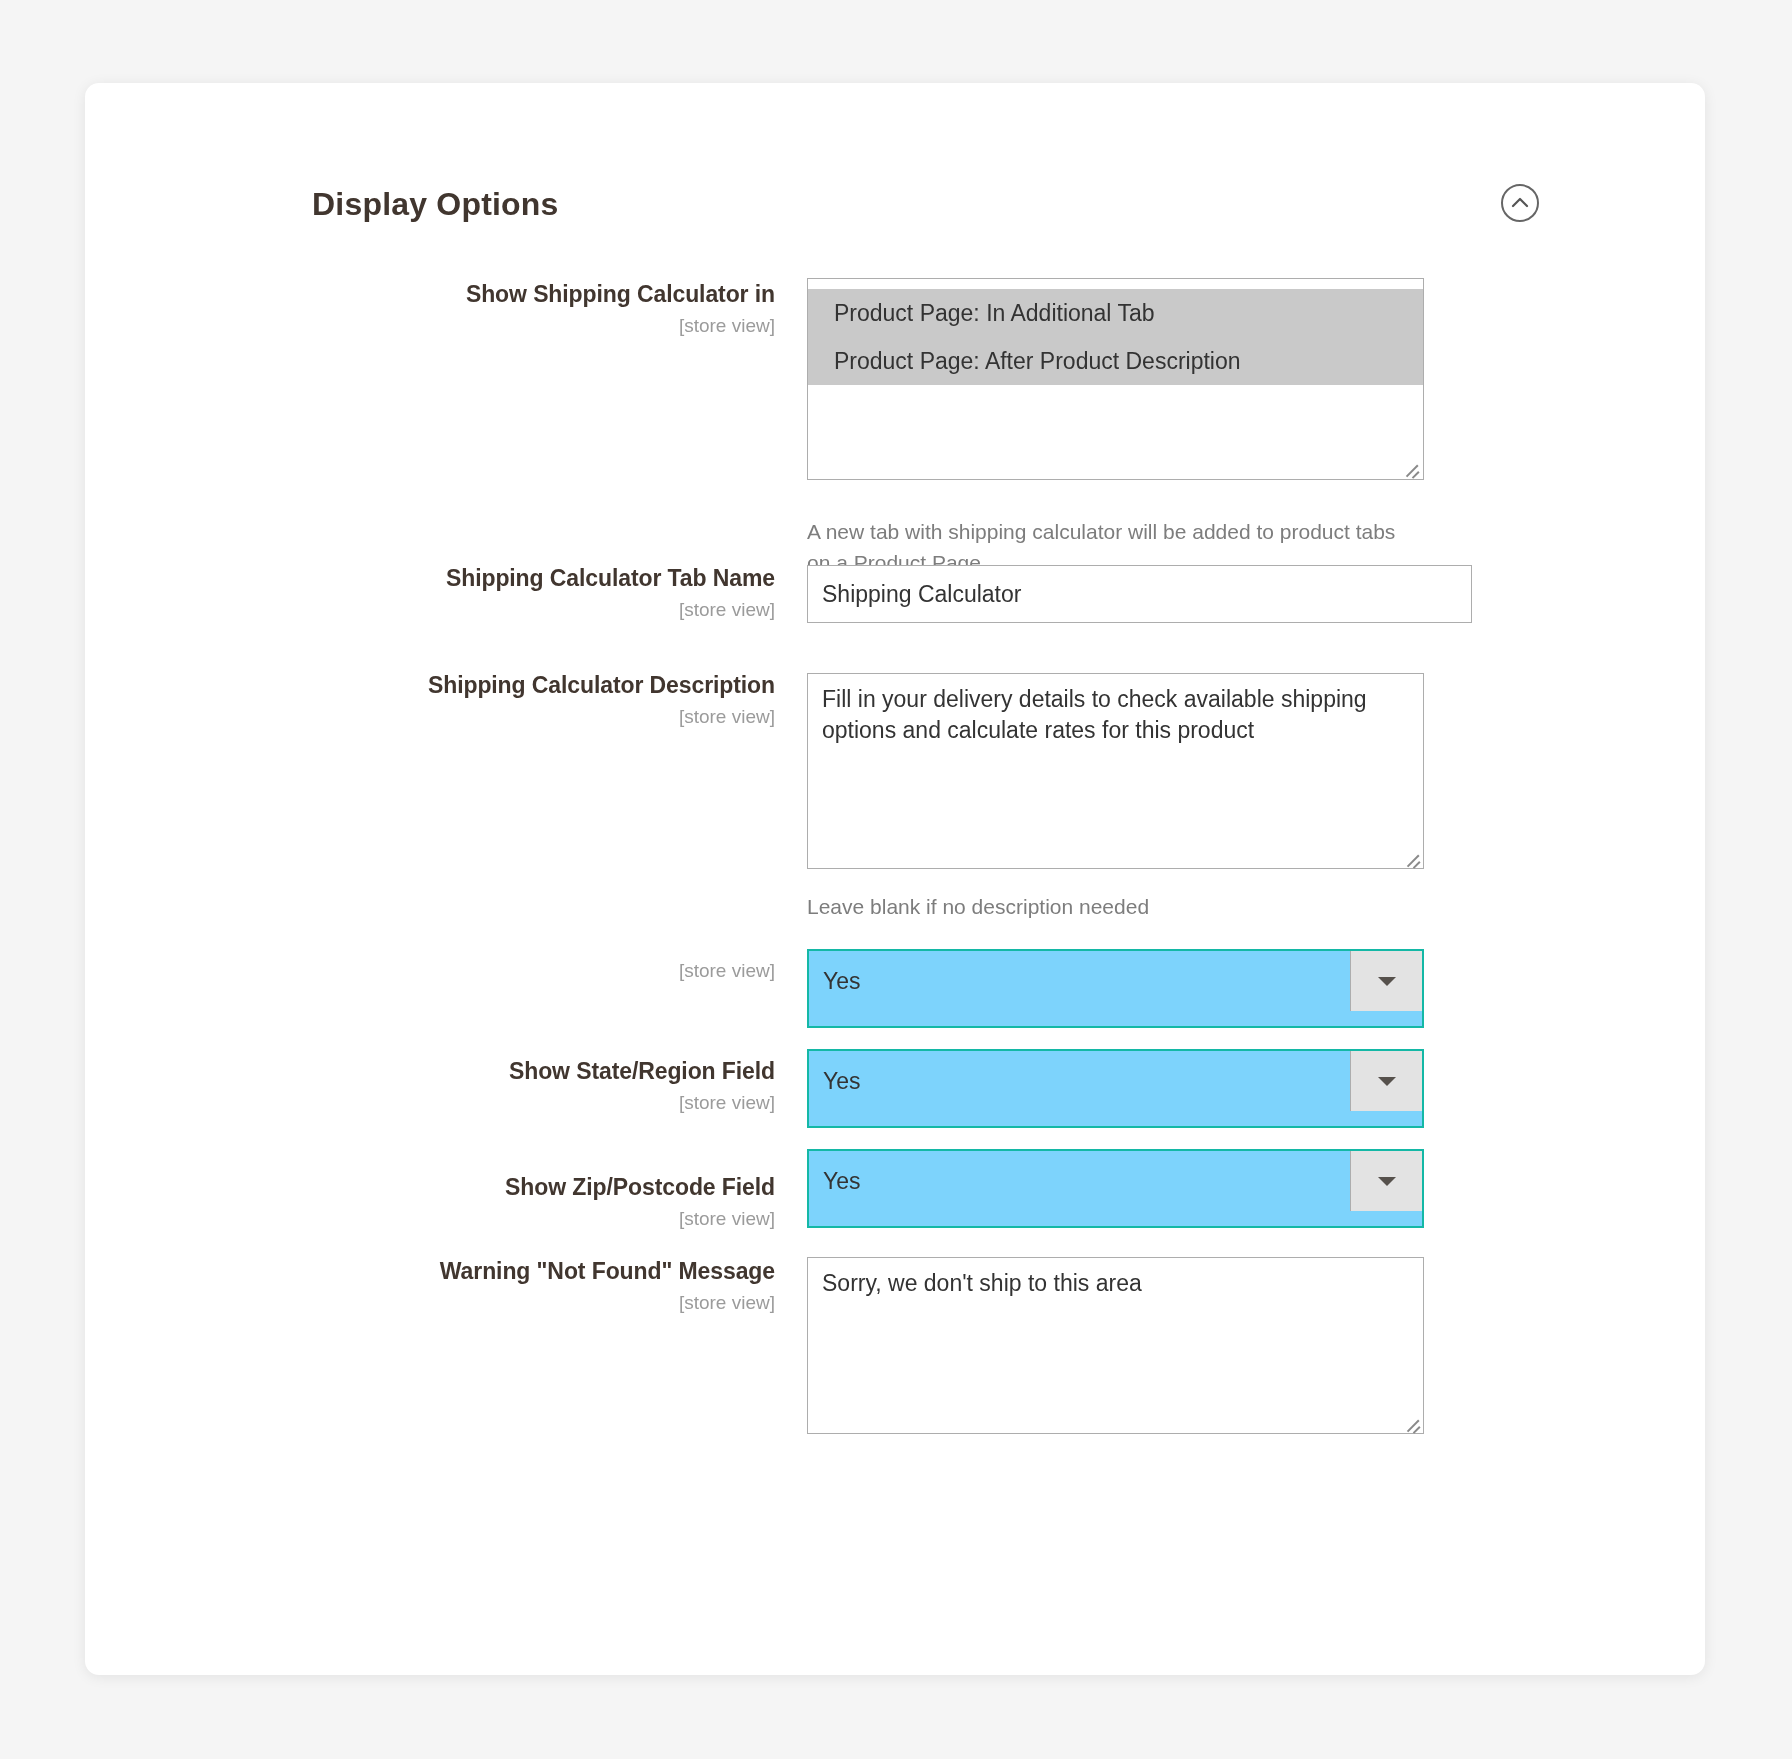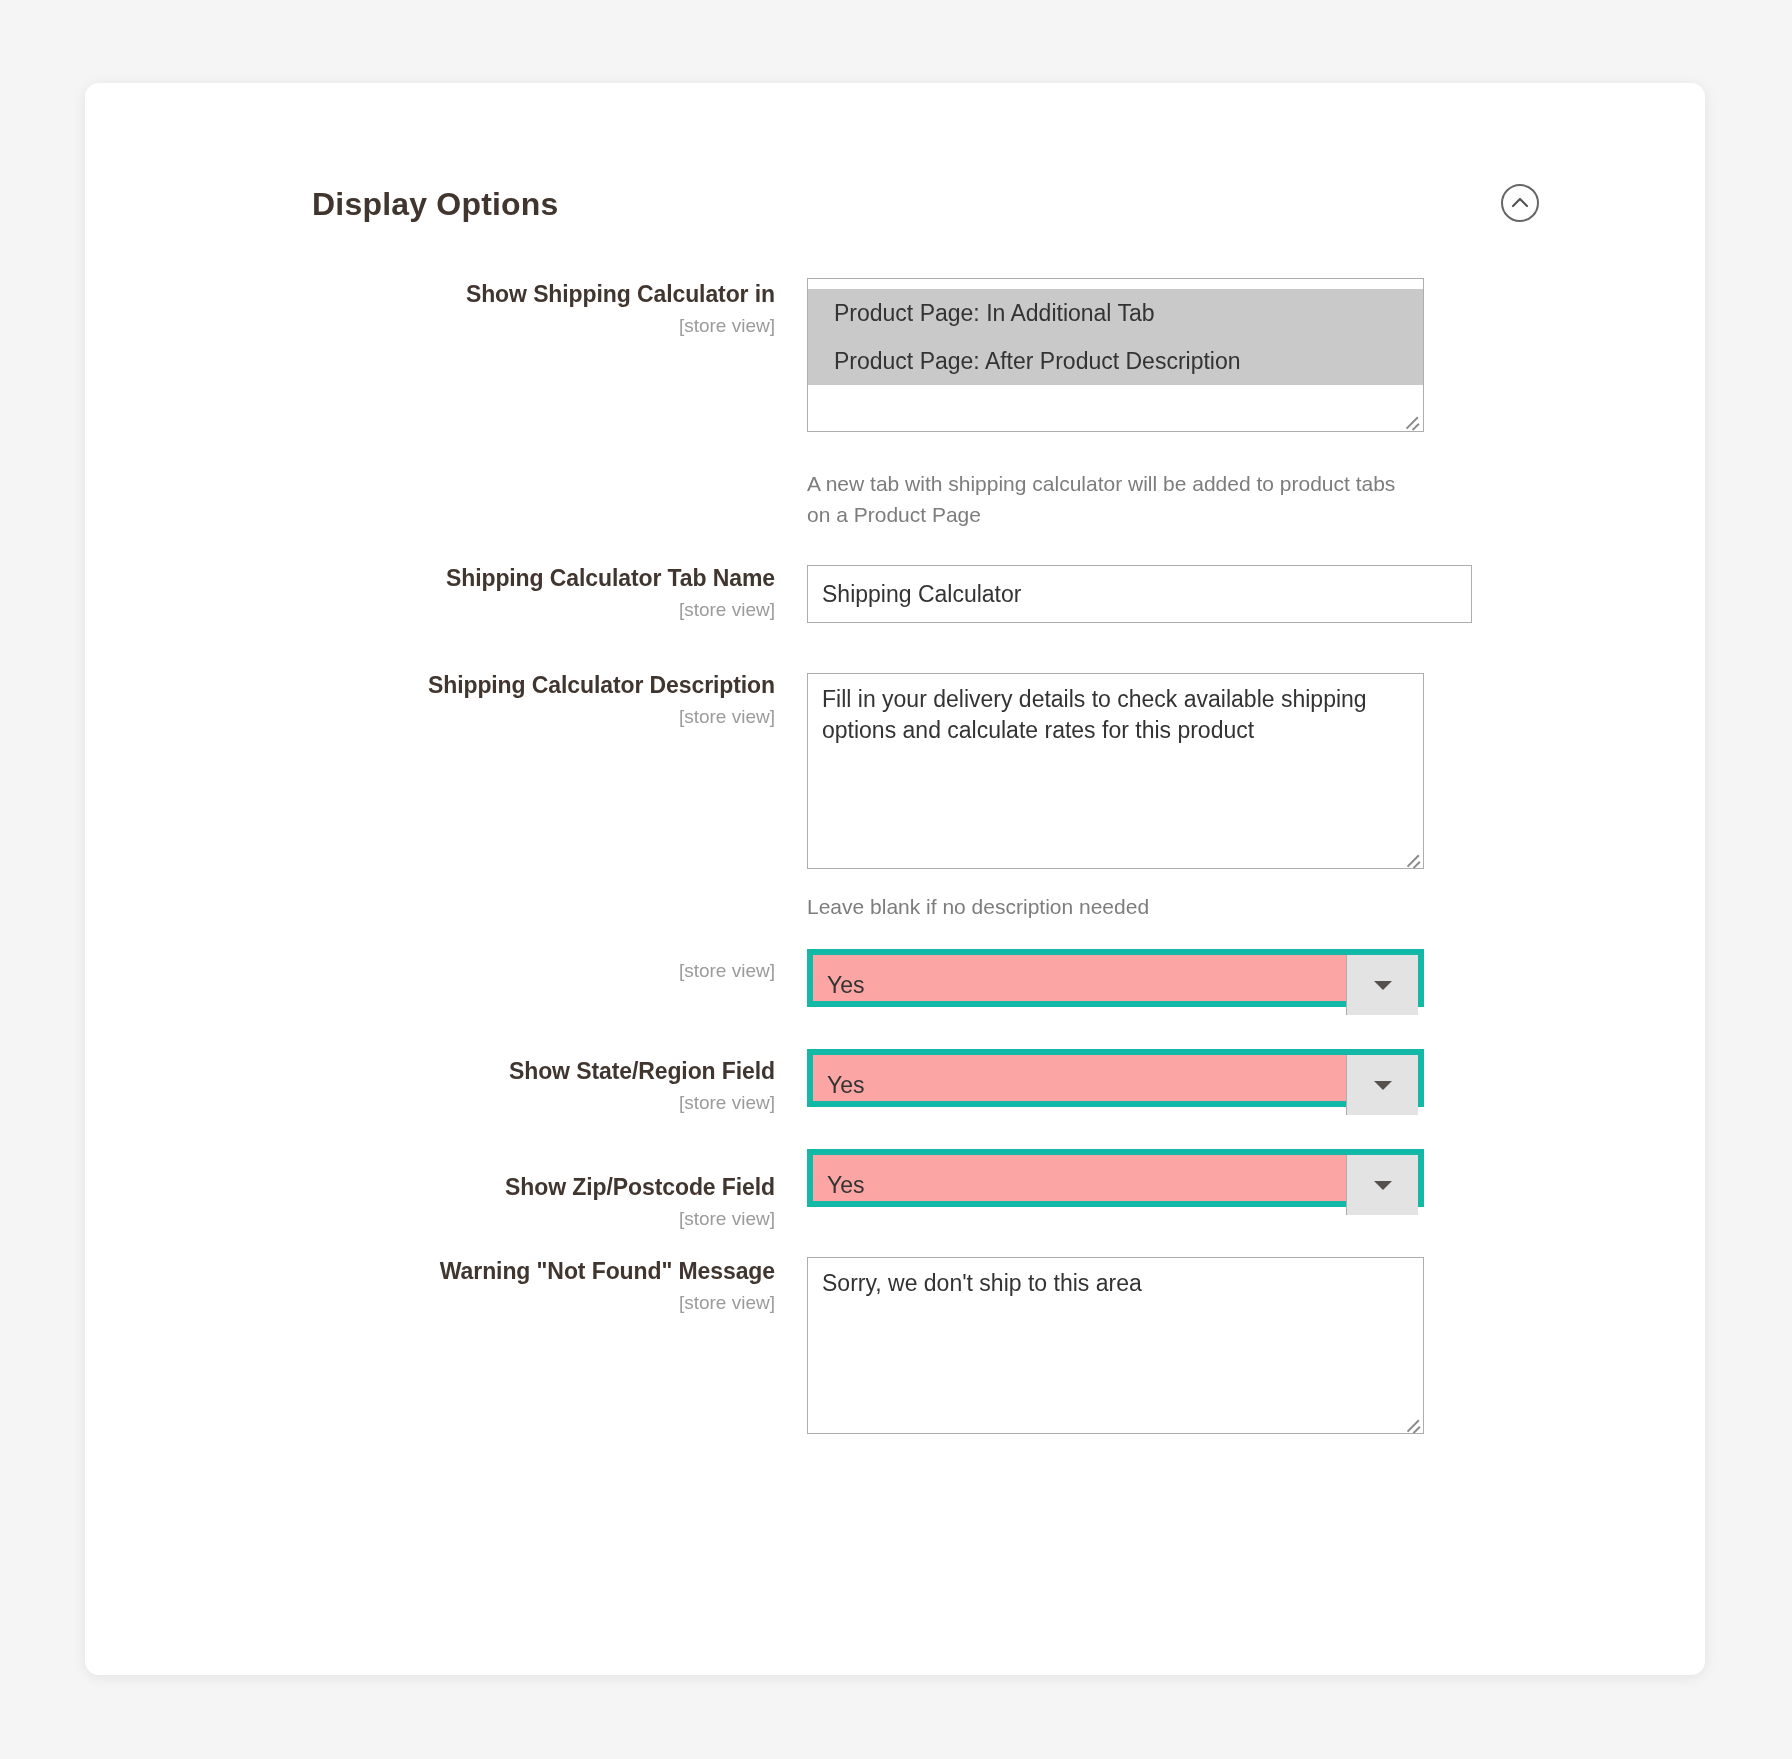--- a/index.html
+++ b/index.html
@@ -127,21 +127,21 @@
     font-size: 23px;
     color: #333333;
     padding: 0 14px;
     outline: none;
     border-radius: 0;
   }
 
   
   .multiselect {
     width: 617px;
-    height: 154px;
+    height: 202px;
     box-sizing: border-box;
     border: 1px solid #adadad;
     background: #ffffff;
     position: relative;
     overflow: hidden;
     cursor: pointer;
   }
   .ms-options {
     padding-top: 10px;
   }
@@ -193,24 +193,24 @@
     border-radius: 0;
     overflow: hidden;
     display: block;
   }
   .ta-wrap { position: relative; width: 617px; }
 
   
   .select-wrap {
     position: relative;
     width: 617px;
-    height: 58px;
-    border: 6px solid #14b8a6;
-    box-sizing: border-box;
-    background: #fca5a5;
+    height: 79px;
+    border: 2px solid #14b8a6;
+    box-sizing: border-box;
+    background: #7dd3fc;
     cursor: pointer;
   }
   .select-value {
     position: absolute;
     left: 14px;
     top: 0;
     line-height: 60px;
     font-size: 23px;
     color: #333333;
   }

